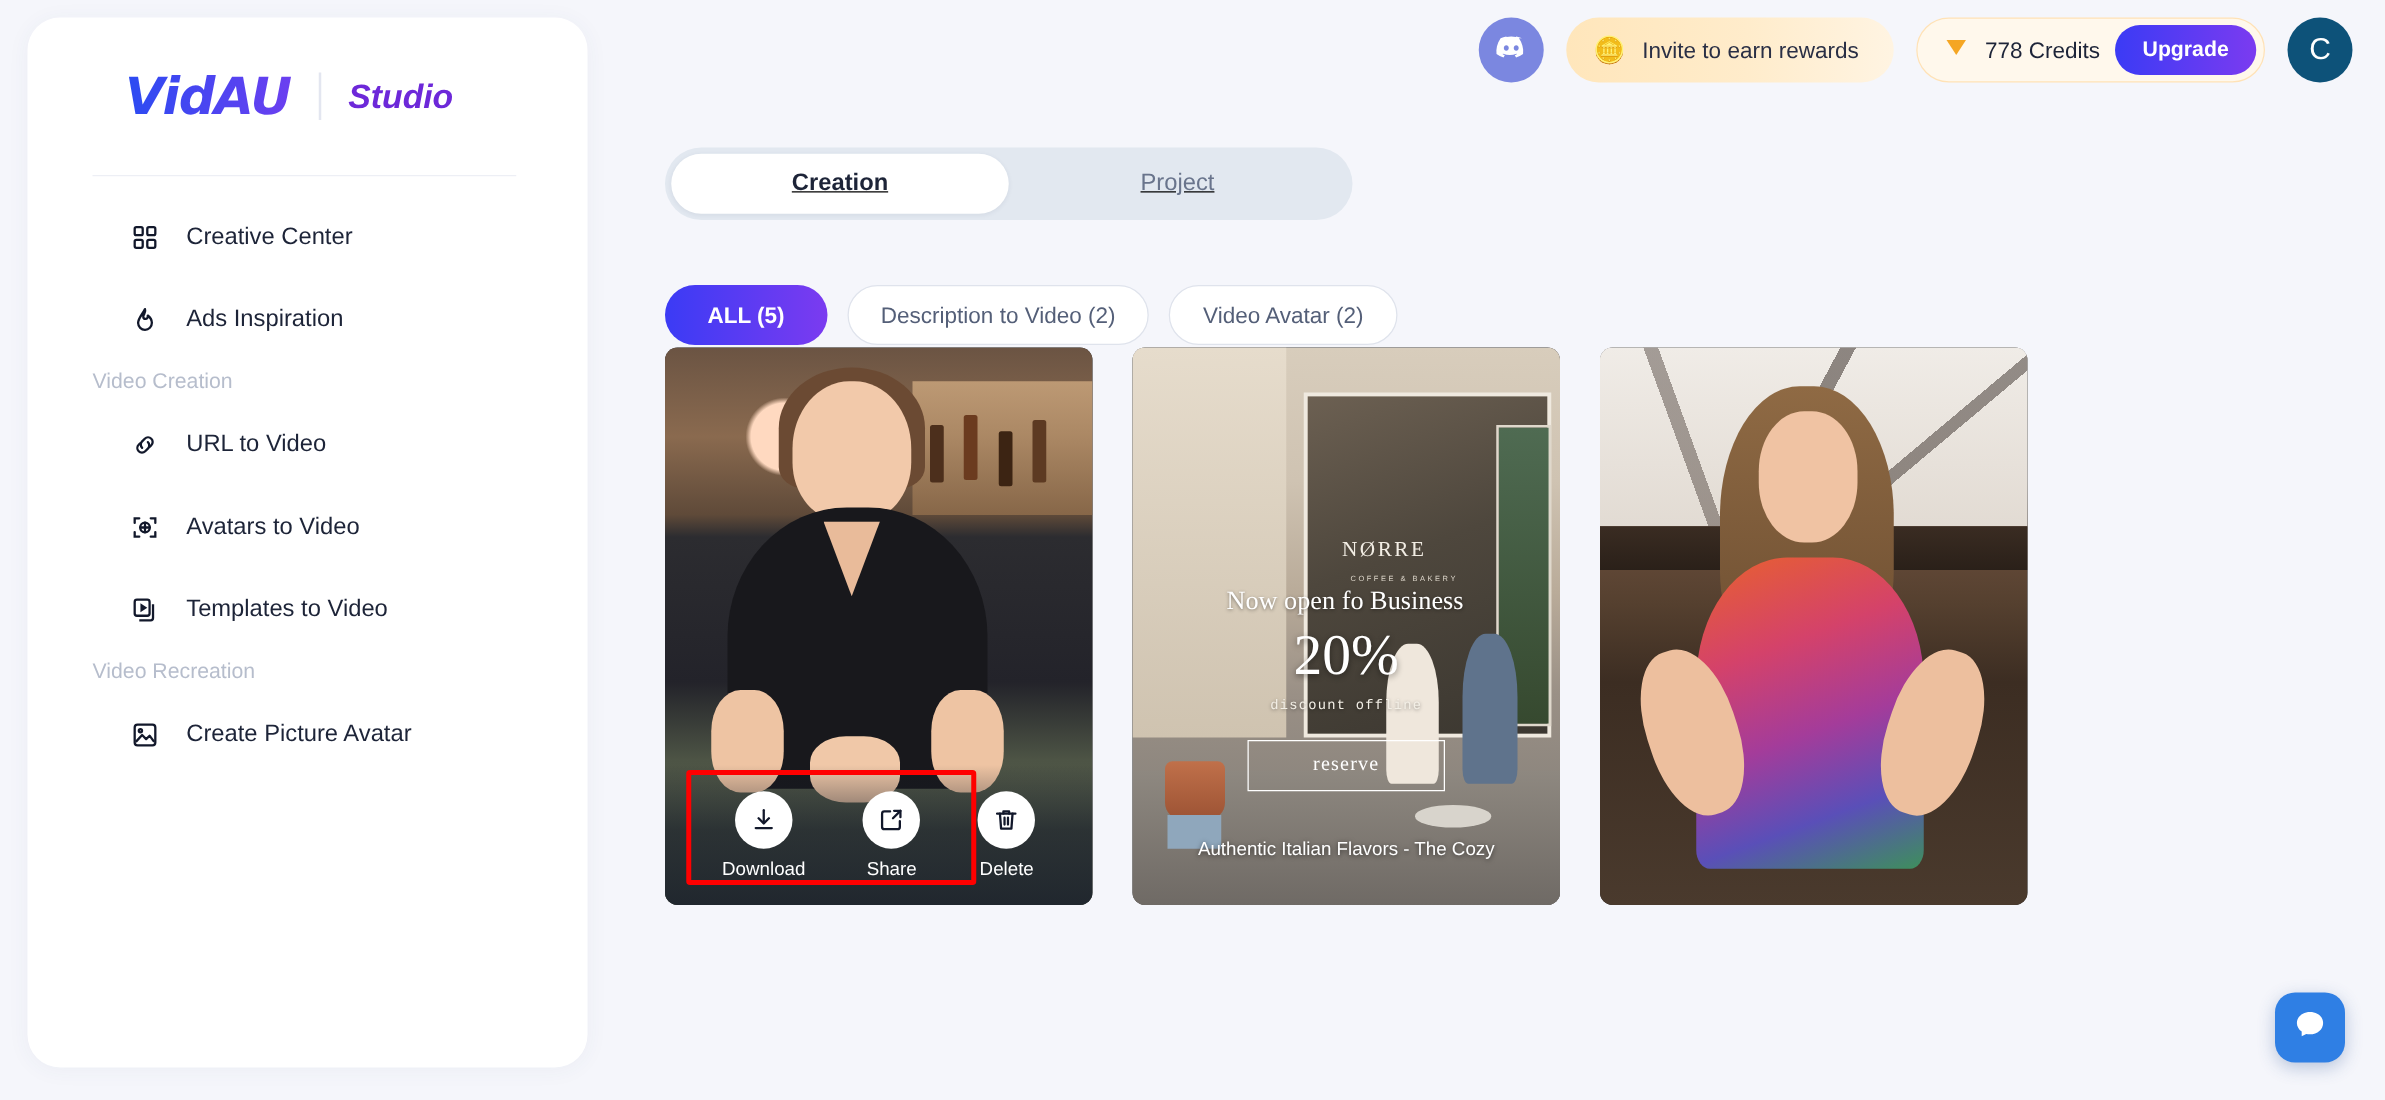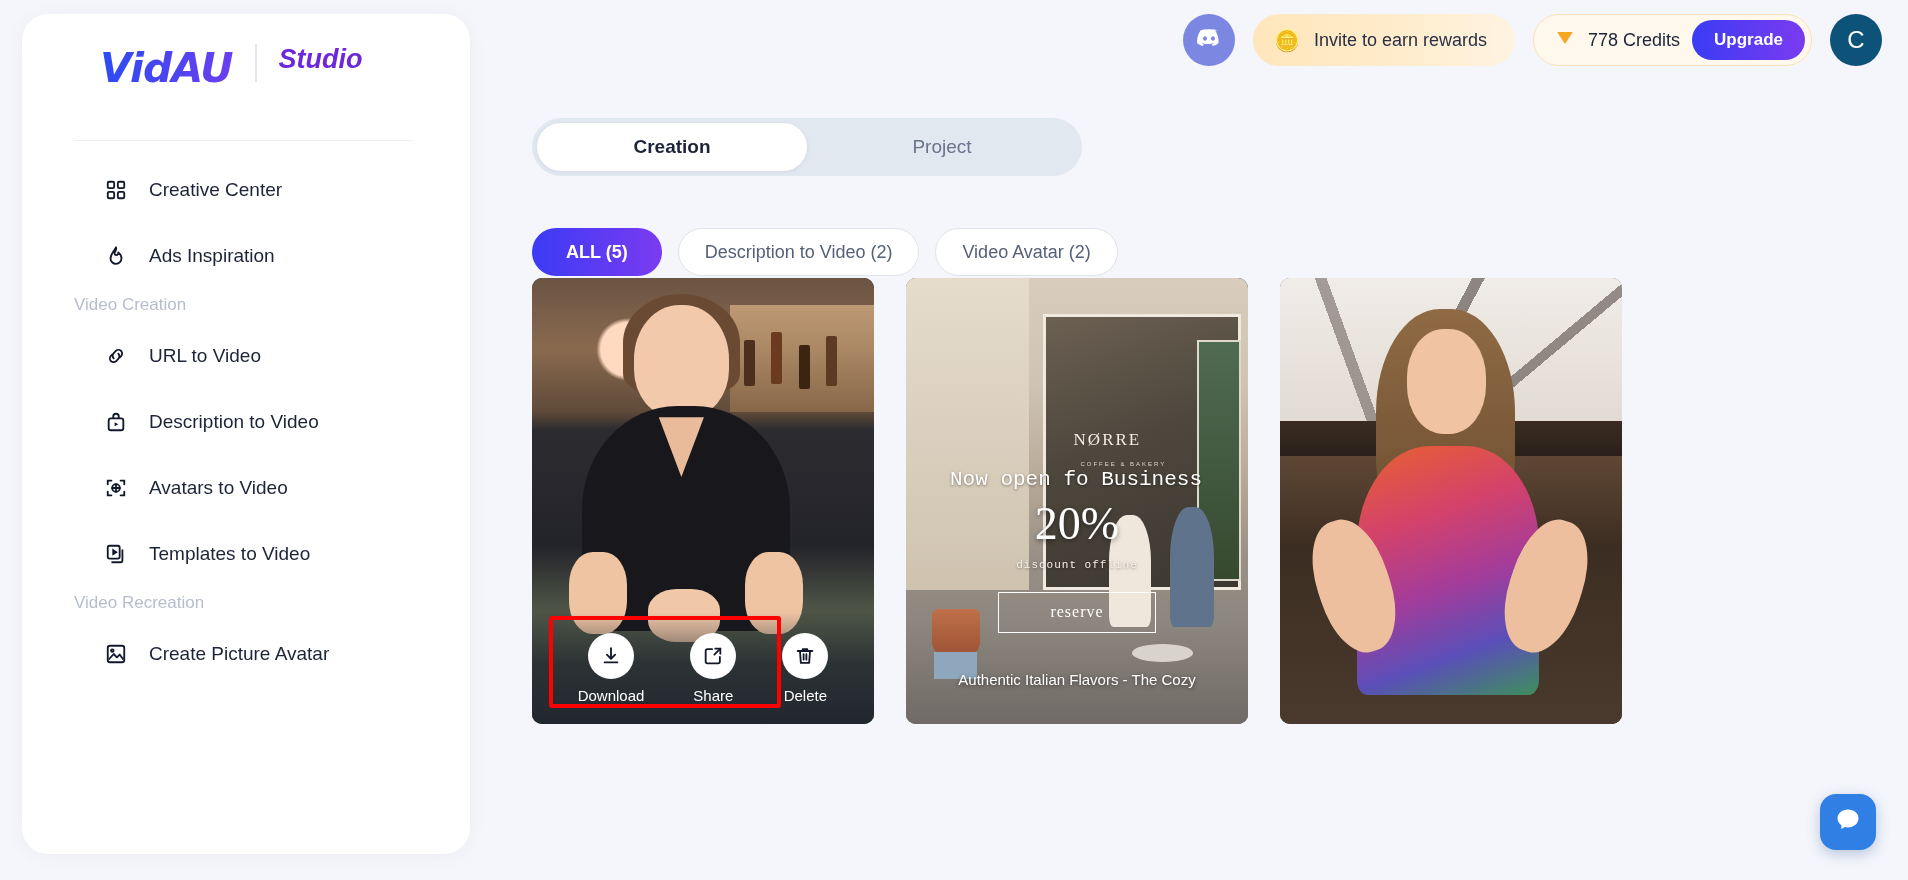--- a/index.html
+++ b/index.html
@@ -15,21 +15,21 @@
   .sidebar {
     position: absolute; left: 22px; top: 14px;
     width: 448px; height: 840px;
     background: #ffffff;
     border-radius: 26px;
     box-shadow: 0 2px 18px rgba(60,70,120,0.05);
     padding: 0;
     overflow: hidden;
   }
   .brand {
-    display: flex; 
+    display: flex; align-items: center;
     padding: 30px 0 0 78px;
     height: 96px;
     gap: 22px;
   }
   .brand-logo {
     font-size: 41px; font-weight: 800; font-style: italic;
     letter-spacing: -1px;
     background: linear-gradient(90deg,#2b4bf2 0%, #6b3ff0 100%);
     -webkit-background-clip: text; background-clip: text;
     color: transparent;
@@ -111,20 +111,21 @@
   
   .main { position: absolute; left: 470px; top: 0; right: 0; bottom: 0; }
 
   .tabs {
     position: absolute; left: 62px; top: 118px;
     width: 550px; height: 58px;
     background: #e2e8f0;
     border-radius: 29px;
     display: flex; align-items: center;
     padding: 5px;
+    text-decoration: underline;
   }
   .tab {
     flex: 1; height: 48px; border-radius: 24px;
     display: flex; align-items: center; justify-content: center;
     font-size: 19px; cursor: pointer;
     color: #69748c;
   }
   .tab.active {
     background: #ffffff; color: #1d2438; font-weight: 700;
     box-shadow: 0 1px 4px rgba(40,50,90,0.08);
@@ -217,21 +218,21 @@
     font-size: 17px; color: #f2ede4; letter-spacing: 2px;
     font-family: "Liberation Serif", serif;
   }
   .c2-brandsub {
     position: absolute; left: 51%; top: 41%;
     font-size: 6px; color: #ded7cb; letter-spacing: 2px;
   }
   .c2-head1 {
     position: absolute; left: 0; right: 2px; top: 42.5%;
     text-align: center; font-size: 21px; color: #ffffff;
-    font-family: Liberation Mono, monospace;
+    font-family: Liberation Serif, serif;
     text-shadow: 0 1px 3px rgba(0,0,0,.45);
   }
   .c2-pct {
     position: absolute; left: 0; right: 0; top: 49%;
     text-align: center; font-size: 46px; color: #ffffff; font-weight: 400;
     font-family: "Liberation Serif", serif;
     text-shadow: 0 2px 5px rgba(0,0,0,.45);
   }
   .c2-sub {
     position: absolute; left: 0; right: 0; top: 63%;
@@ -358,30 +359,20 @@
       <div class="nav-item">
         <span class="nav-icon">
           <svg width="22" height="22" viewBox="0 0 24 24" fill="none" stroke="#12182b" stroke-width="2" stroke-linecap="round">
             <path d="M9.5 14.5a4 4 0 0 1 0-5.7l2.3-2.3a4 4 0 1 1 5.7 5.7l-1.2 1.2"></path>
             <path d="M14.5 9.5a4 4 0 0 1 0 5.7l-2.3 2.3a4 4 0 1 1-5.7-5.7l1.2-1.2"></path>
           </svg>
         </span>
         <span class="nav-label">URL to Video</span>
       </div>
 
-      <div class="nav-item">
-        <span class="nav-icon">
-          <svg width="22" height="22" viewBox="0 0 24 24" fill="none" stroke="#12182b" stroke-width="2" stroke-linejoin="round">
-            <rect x="4" y="8" width="16" height="13" rx="2.5"></rect>
-            <path d="M9 8V6a3 3 0 0 1 6 0v2"></path>
-            <path d="M10.5 12.3v4.4l4-2.2z" fill="#12182b" stroke="none"></path>
-          </svg>
-        </span>
-        <span class="nav-label">Description to Video</span>
-      </div>
 
       <div class="nav-item">
         <span class="nav-icon">
           <svg width="22" height="22" viewBox="0 0 24 24" fill="none" stroke="#12182b" stroke-width="2" stroke-linecap="round">
             <path d="M3 8V4h4M21 8V4h-4M3 16v4h4M21 16v4h-4"></path>
             <circle cx="12" cy="12" r="4.2"></circle>
               <path d="M12 7.8v8.4M7.8 12h8.4"></path>
           </svg>
         </span>
         <span class="nav-label">Avatars to Video</span>

